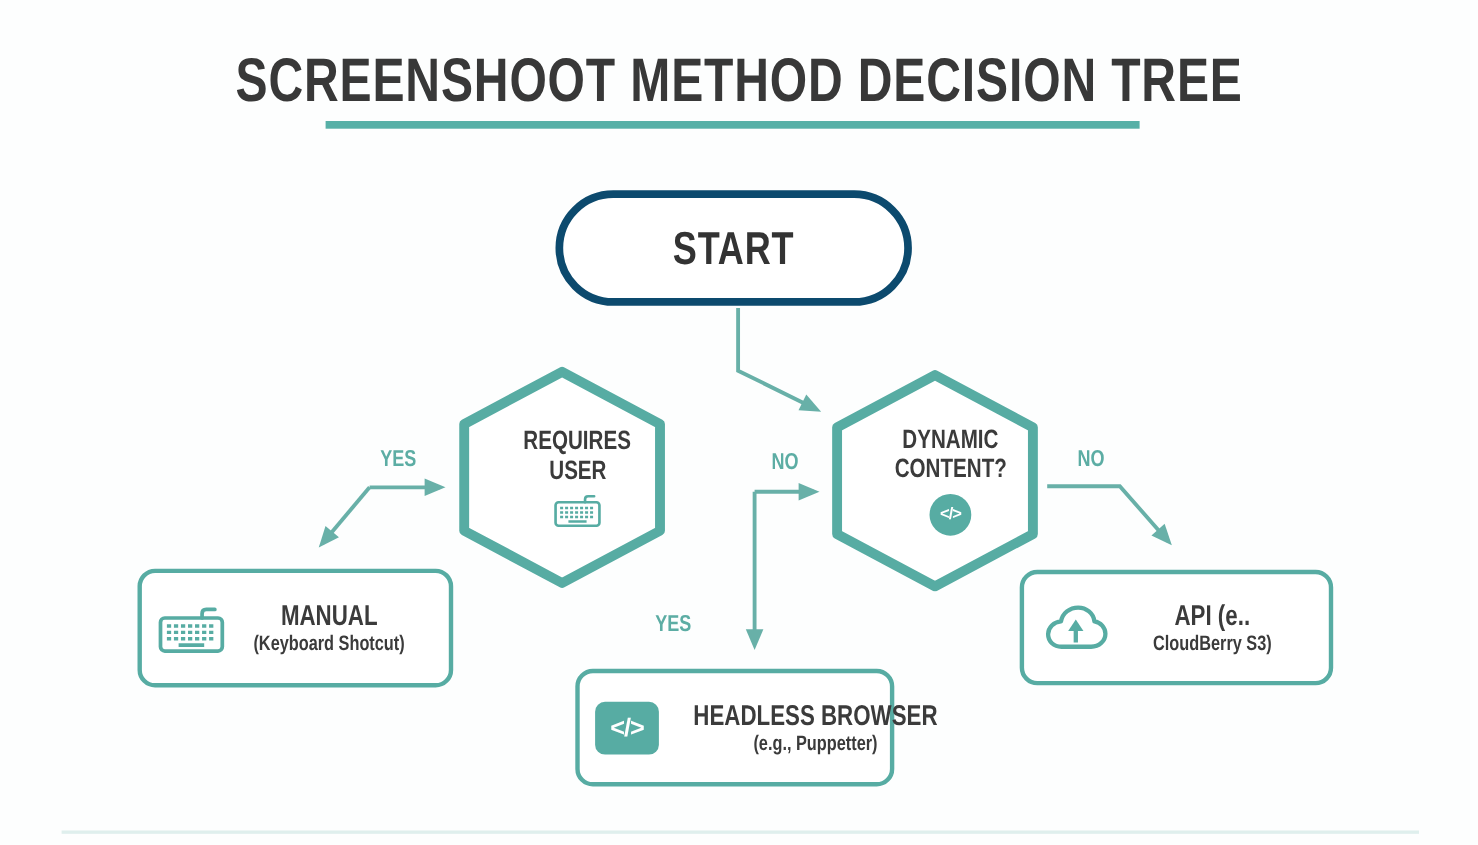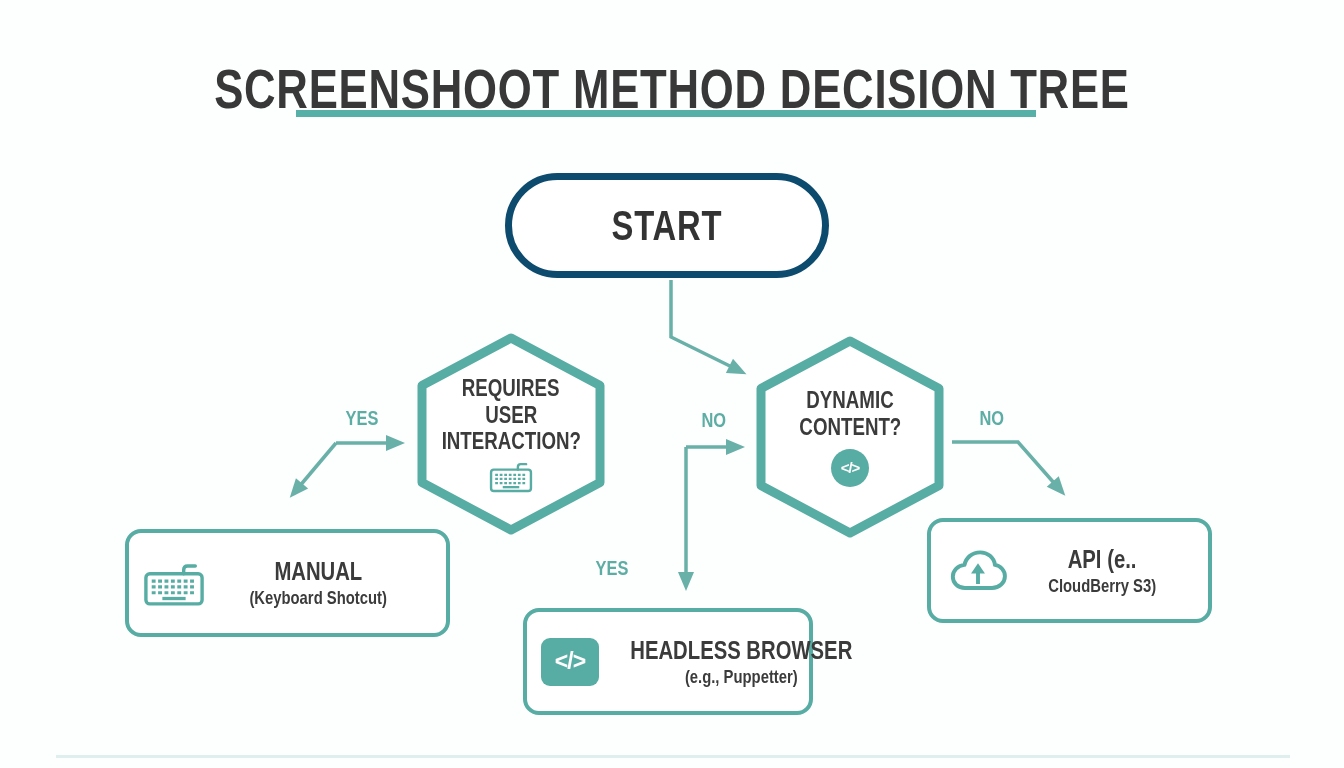--- a/index.html
+++ b/index.html
@@ -3,33 +3,33 @@
 <meta charset="utf-8">
 <style>
   html,body { margin:0; padding:0; background:#ffffff; }
   .canvas {
     position:relative; width:1344px; height:768px; overflow:hidden;
     background:#fdfefe; font-family:"Liberation Sans", sans-serif;
   }
   .sq { display:inline-block; transform:scaleX(0.78); transform-origin:center; white-space:nowrap; }
   
   .title {
-    position:absolute; top:56px; left:0; width:100%; text-align:center;
+    position:absolute; top:40px; left:0; width:100%; text-align:center;
     font-size:56px; font-weight:700; color:#383838; letter-spacing:1px; margin:0;
   }
   .underline { position:absolute; left:296px; top:110px; width:740px; height:7px; background:#57b0a7; }
   
   .start {
     position:absolute; left:505px; top:173px; width:324px; height:105px; box-sizing:border-box;
     border:7px solid #0c4a6e; border-radius:54px; background:#ffffff;
     display:flex; align-items:center; justify-content:center;
     font-size:42px; font-weight:700; color:#333333; letter-spacing:1px;
   }
   
-  .hex { position:absolute; width:188px; height:202px; }
+  .hex { position:absolute; width:188px; height:202px;padding-left:28px; }
   .hex svg.shape { position:absolute; left:0; top:0; }
   .hex-content { position:absolute; left:0; top:0; right:0; bottom:0;
     display:flex; flex-direction:column; align-items:center; justify-content:center; }
   .hex-line { font-size:24px; font-weight:700; color:#3b3b3b; line-height:1.12; }
   
   .resbox {
     position:absolute; box-sizing:border-box; border:4px solid #57aca3; border-radius:16px;
     background:#ffffff; display:flex; align-items:center; padding:0 14px;
   }
   .res-icon { flex:0 0 auto; display:flex; align-items:center; justify-content:center; }
@@ -85,21 +85,20 @@
     <span class="sq">START</span>
   </div>
 
   <div class="hex" style="left:417px; top:333px;">
     <svg class="shape" width="188" height="202" viewBox="0 0 188 202">
       <polygon points="94,5 183,52.5 183,149.5 94,197 5,149.5 5,52.5" fill="#ffffff" stroke="#57aca3" stroke-width="9" stroke-linejoin="round"></polygon>
     </svg>
     <div class="hex-content">
       <div class="hex-line"><span class="sq">REQUIRES</span></div>
       <div class="hex-line"><span class="sq">USER</span></div>
-      <div class="hex-line"><span class="sq">INTERACTION?</span></div>
       <svg class="kicon" width="44" height="33" viewBox="0 0 64 48" style="margin-top:5px;">
         <path d="M42,14 v-4 q0,-4 4,-4 h8" fill="none" stroke-width="3.5" stroke-linecap="round"></path>
         <rect x="3" y="14" width="58" height="31" rx="4" fill="none" stroke-width="3.5"></rect>
         <line x1="9" y1="21.5" x2="55" y2="21.5" stroke-width="3.2" stroke-dasharray="4 2.6"></line>
         <line x1="9" y1="27.5" x2="55" y2="27.5" stroke-width="3.2" stroke-dasharray="4 2.6"></line>
         <line x1="9" y1="33.5" x2="55" y2="33.5" stroke-width="3.2" stroke-dasharray="4 2.6"></line>
         <line x1="20" y1="39.5" x2="44" y2="39.5" stroke-width="3.4"></line>
       </svg>
     </div>
   </div>
@@ -110,21 +109,21 @@
     </svg>
     <div class="hex-content">
       <div class="hex-line"><span class="sq">DYNAMIC</span></div>
       <div class="hex-line"><span class="sq">CONTENT?</span></div>
       <div class="codecircle">
           <span>&lt;/&gt;</span>
         </div>
     </div>
   </div>
 
-  <div class="resbox" style="left:125px; top:517px; width:325px; height:108px;margin-top:12px;">
+  <div class="resbox" style="left:125px; top:517px; width:287px; height:108px;">
     <div class="res-icon">
       <svg class="kicon" width="62" height="47" viewBox="0 0 64 48">
         <path d="M42,14 v-4 q0,-4 4,-4 h8" fill="none" stroke-width="3.5" stroke-linecap="round"></path>
         <rect x="3" y="14" width="58" height="31" rx="4" fill="none" stroke-width="3.5"></rect>
         <line x1="9" y1="21.5" x2="55" y2="21.5" stroke-width="3.2" stroke-dasharray="4 2.6"></line>
         <line x1="9" y1="27.5" x2="55" y2="27.5" stroke-width="3.2" stroke-dasharray="4 2.6"></line>
         <line x1="9" y1="33.5" x2="55" y2="33.5" stroke-width="3.2" stroke-dasharray="4 2.6"></line>
         <line x1="20" y1="39.5" x2="44" y2="39.5" stroke-width="3.4"></line>
       </svg>
     </div>

